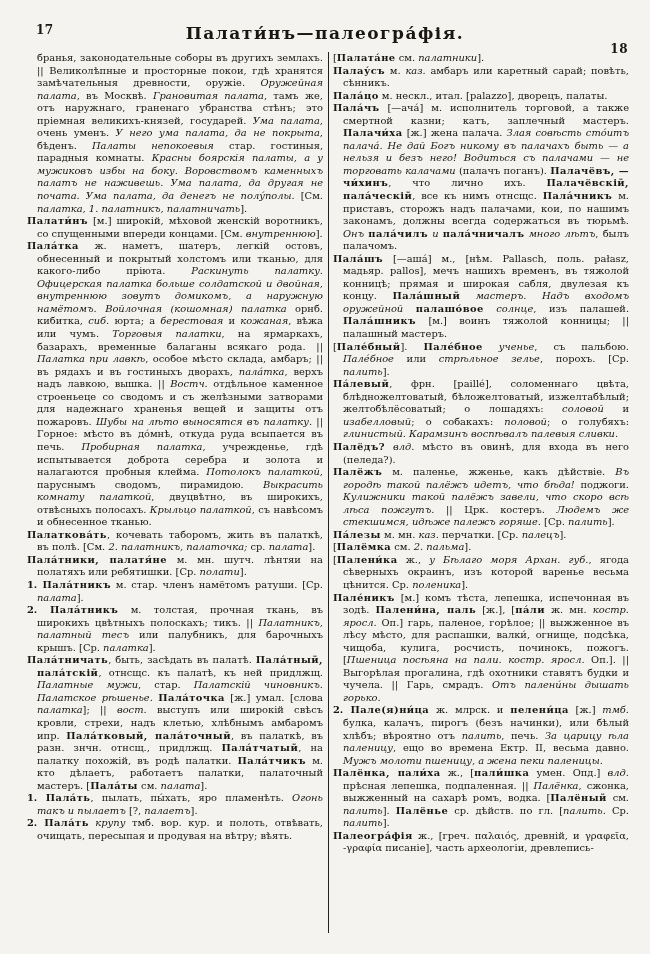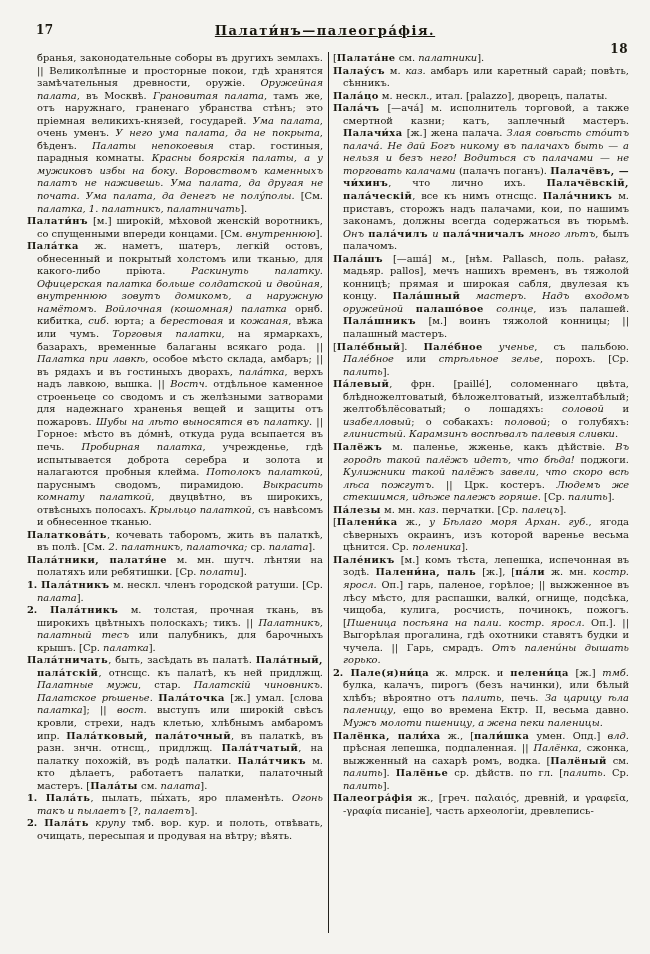--- a/index.html
+++ b/index.html
@@ -15,21 +15,21 @@
   .header{
     position:absolute;top:23px;left:0;right:0;height:16px;
   }
   .pageno{
     position:absolute;top:0;font-size:12px;font-weight:bold;letter-spacing:.5px;
   }
   .pageno-left{left:36px;}
   .pageno-right{right:22px;margin-top:19px;}
   .running-title{
     position:absolute;left:0;right:0;text-align:center;
-    font-size:13px;font-weight:bold;letter-spacing:1.5px;text-decoration:underline;
+    font-size:17px;font-weight:bold;letter-spacing:1.5px;
   }
   .cols{
     position:absolute;top:52px;left:27px;width:602px;bottom:12px;
     display:flex;
   }
   .col{
     width:296px;height:100%;overflow:hidden;
     font-size:9.9px;line-height:12.55px;text-align:justify;
     text-justify:inter-word;
   }
@@ -51,37 +51,39 @@
     <div class="running-title">Палати́нъ—палеогра́фія.</div>
     <span class="pageno pageno-right">18</span>
   </div>
   <div class="cols">
     <div class="col" id="col-left">
         <p class="entry cont"><span class="sg-n">бранья, законодательные соборы въ другихъ землахъ. || Великолѣпные и просторные покои, гдѣ хранятся замѣчательныя древности, оружіе. </span><span class="sg-i">Оружейная палата</span><span class="sg-n">, въ Москвѣ. </span><span class="sg-i">Грановитая палата</span><span class="sg-n">, тамъ же, отъ наружнаго, граненаго убранства стѣнъ; это пріемная великихъ-князей, государей. </span><span class="sg-i">Ума палата</span><span class="sg-n">, очень уменъ. </span><span class="sg-i">У него ума палата, да не покрыта</span><span class="sg-n">, бѣденъ. </span><span class="sg-i">Палаты непокоевыя</span><span class="sg-n"> стар. гостиныя, парадныя комнаты. </span><span class="sg-i">Красны боярскія палаты, а у мужиковъ избы на боку. Воровствомъ каменныхъ палатъ не наживешь. Ума палата, да другая не почата. Ума палата, да денегъ не полу́полы.</span><span class="sg-n"> [См. </span><span class="sg-i">палатка, 1. палатникъ, палатничать</span><span class="sg-n">].</span></p>
         <p class="entry"><span class="sg-h">Палати́нъ</span><span class="sg-n"> [м.] широкій, мѣховой женскій воротникъ, со спущенными впереди концами. [См. </span><span class="sg-i">внутреннюю</span><span class="sg-n">].</span></p>
         <p class="entry"><span class="sg-h">Пала́тка</span><span class="sg-n"> ж. наметъ, шатеръ, легкій остовъ, обнесенный и покрытый холстомъ или тканью, для какого-либо пріюта. </span><span class="sg-i">Раскинуть палатку. Офицерская палатка больше солдатской и двойная, внутреннюю зовутъ домикомъ, а наружную намётомъ. Войлочная (кошомная) палатка</span><span class="sg-n"> орнб. кибитка, </span><span class="sg-i">сиб.</span><span class="sg-n"> юрта; а </span><span class="sg-i">берестовая</span><span class="sg-n"> и </span><span class="sg-i">кожаная</span><span class="sg-n">, вѣжа или чумъ. </span><span class="sg-i">Торговыя палатки</span><span class="sg-n">, на ярмаркахъ, базарахъ, временные балаганы всякаго рода. || </span><span class="sg-i">Палатка при лавкѣ</span><span class="sg-n">, особое мѣсто склада, амбаръ; || въ рядахъ и въ гостиныхъ дворахъ, </span><span class="sg-i">пала́тка</span><span class="sg-n">, верхъ надъ лавкою, вышка. || </span><span class="sg-i">Востч.</span><span class="sg-n"> отдѣльное каменное строеньеце со сводомъ и съ желѣзными затворами для надежнаго храненья вещей и защиты отъ пожаровъ. </span><span class="sg-i">Шубы на лѣто выносятся въ палатку.</span><span class="sg-n"> || Горное: мѣсто въ до́мнѣ, откуда руда всыпается въ печь. </span><span class="sg-i">Пробирная палатка</span><span class="sg-n">, учрежденье, гдѣ испытывается доброта серебра и золота и налагаются пробныя клейма. </span><span class="sg-i">Потолокъ палаткой</span><span class="sg-n">, паруснымъ сводомъ, пирамидою. </span><span class="sg-i">Выкрасить комнату палаткой</span><span class="sg-n">, двуцвѣтно, въ широкихъ, отвѣсныхъ полосахъ. </span><span class="sg-i">Крыльцо палаткой</span><span class="sg-n">, съ навѣсомъ и обнесенное тканью.</span></p>
         <p class="entry"><span class="sg-h">Палаткова́ть</span><span class="sg-n">, кочевать таборомъ, жить въ палаткѣ, въ полѣ. [См. </span><span class="sg-i">2. палатникъ, палаточка;</span><span class="sg-n"> ср. </span><span class="sg-i">палата</span><span class="sg-n">].</span></p>
         <p class="entry"><span class="sg-h">Пала́тники, палатя́не</span><span class="sg-n"> м. мн. шутч. лѣнтяи на полатяхъ или ребятишки. [Ср. </span><span class="sg-i">полати</span><span class="sg-n">].</span></p>
-        <p class="entry"><span class="sg-b">1. </span><span class="sg-h">Пала́тникъ</span><span class="sg-n"> м. нескл. членъ городской ратуши. [Ср. </span><span class="sg-i">палата</span><span class="sg-n">].</span></p>
+        <p class="entry"><span class="sg-b">1. </span><span class="sg-h">Пала́тникъ</span><span class="sg-n"> м. стар. членъ намётомъ ратуши. [Ср. </span><span class="sg-i">палата</span><span class="sg-n">].</span></p>
         <p class="entry"><span class="sg-b">2. </span><span class="sg-h">Пала́тникъ</span><span class="sg-n"> м. толстая, прочная ткань, въ широкихъ цвѣтныхъ полоскахъ; тикъ. || </span><span class="sg-i">Палатникъ, палатный тесъ</span><span class="sg-n"> или палубникъ, для барочныхъ крышъ. [Ср. </span><span class="sg-i">палатка</span><span class="sg-n">].</span></p>
         <p class="entry"><span class="sg-h">Пала́тничать</span><span class="sg-n">, быть, засѣдать въ палатѣ. </span><span class="sg-h">Пала́тный, пала́тскій</span><span class="sg-n">, отнсщс. къ палатѣ, къ ней придлжщ. </span><span class="sg-i">Палатные мужи</span><span class="sg-n">, стар. </span><span class="sg-i">Палатскій чиновникъ. Палатское рѣшенье.</span><span class="sg-n"> </span><span class="sg-h">Пала́точка</span><span class="sg-n"> [ж.] умал. [слова </span><span class="sg-i">палатка</span><span class="sg-n">]; || </span><span class="sg-i">вост.</span><span class="sg-n"> выступъ или широкій свѣсъ кровли, стрехи, надъ клетью, хлѣбнымъ амбаромъ ипр. </span><span class="sg-h">Пала́тковый, пала́точный</span><span class="sg-n">, въ палаткѣ, въ разн. знчн. отнсщ., придлжщ. </span><span class="sg-h">Пала́тчатый</span><span class="sg-n">, на палатку похожій, въ родѣ палатки. </span><span class="sg-h">Пала́тчикъ</span><span class="sg-n"> м. кто дѣлаетъ, работаетъ палатки, палаточный мастеръ. [</span><span class="sg-h">Пала́ты</span><span class="sg-n"> см. </span><span class="sg-i">палата</span><span class="sg-n">].</span></p>
         <p class="entry"><span class="sg-b">1. </span><span class="sg-h">Пала́ть</span><span class="sg-n">, пылать, пы́хать, яро пламенѣть. </span><span class="sg-i">Огонь такъ и пылаетъ</span><span class="sg-n"> [?, </span><span class="sg-i">палаетъ</span><span class="sg-n">].</span></p>
         <p class="entry"><span class="sg-b">2. </span><span class="sg-h">Пала́ть</span><span class="sg-n"> </span><span class="sg-i">крупу</span><span class="sg-n"> тмб. вор. кур. и полоть, отвѣвать, очищать, пересыпая и продувая на вѣтру; вѣять.</span></p>
       </div>
     <div class="divider"></div>
     <div class="col" id="col-right">
         <p class="entry"><span class="sg-n">[</span><span class="sg-h">Палата́не</span><span class="sg-n"> см. </span><span class="sg-i">палатники</span><span class="sg-n">].</span></p>
         <p class="entry"><span class="sg-h">Палау́съ</span><span class="sg-n"> м. </span><span class="sg-i">каз.</span><span class="sg-n"> амбаръ или каретный сарай; повѣть, сѣнникъ.</span></p>
         <p class="entry"><span class="sg-h">Пала́цо</span><span class="sg-n"> м. нескл., итал. [palazzo], дворецъ, палаты.</span></p>
         <p class="entry"><span class="sg-h">Пала́чъ</span><span class="sg-n"> [—ача́] м. исполнитель торговой, а также смертной казни; катъ, заплечный мастеръ. </span><span class="sg-h">Палачи́ха</span><span class="sg-n"> [ж.] жена палача. </span><span class="sg-i">Злая совѣсть сто́итъ палача́. Не дай Богъ никому въ палачахъ быть — а нельзя и безъ него! Водиться съ палачами — не торговать калачами</span><span class="sg-n"> (палачъ поганъ). </span><span class="sg-h">Палачёвъ, —чи́хинъ</span><span class="sg-n">, что лично ихъ. </span><span class="sg-h">Палачёвскій, пала́ческій</span><span class="sg-n">, все къ нимъ отнсщс. </span><span class="sg-h">Пала́чникъ</span><span class="sg-n"> м. приставъ, сторожъ надъ палачами, кои, по нашимъ законамъ, должны всегда содержаться въ тюрьмѣ. </span><span class="sg-i">Онъ </span><span class="sg-h">пала́чилъ</span><span class="sg-i"> и </span><span class="sg-h">пала́чничалъ</span><span class="sg-i"> много лѣтъ</span><span class="sg-n">, былъ палачомъ.</span></p>
         <p class="entry"><span class="sg-h">Пала́шъ</span><span class="sg-n"> [—аша́] м., [нѣм. Pallasch, поль. pałasz, мадьяр. pallos], мечъ нашихъ временъ, въ тяжолой конницѣ; прямая и широкая сабля, двулезая къ концу. </span><span class="sg-h">Пала́шный</span><span class="sg-n"> </span><span class="sg-i">мастеръ. Надъ входомъ оружейной</span><span class="sg-n"> </span><span class="sg-h">палашо́вое</span><span class="sg-n"> </span><span class="sg-i">солнце</span><span class="sg-n">, изъ палашей. </span><span class="sg-h">Пала́шникъ</span><span class="sg-n"> [м.] воинъ тяжолой конницы; || палашный мастеръ.</span></p>
         <p class="entry"><span class="sg-n">[</span><span class="sg-h">Пале́бный</span><span class="sg-n">]. </span><span class="sg-h">Пале́бное</span><span class="sg-n"> </span><span class="sg-i">ученье</span><span class="sg-n">, съ пальбою. </span><span class="sg-i">Пале́бное</span><span class="sg-n"> или </span><span class="sg-i">стрѣльное зелье</span><span class="sg-n">, порохъ. [Ср. </span><span class="sg-i">палить</span><span class="sg-n">].</span></p>
         <p class="entry"><span class="sg-h">Па́левый</span><span class="sg-n">, фрн. [paillé], соломеннаго цвѣта, блѣдножелтоватый, бѣложелтоватый, изжелтабѣлый; желтобѣлёсоватый; о лошадяхъ: </span><span class="sg-i">соловой</span><span class="sg-n"> и </span><span class="sg-i">изабелловый</span><span class="sg-n">; о собакахъ: </span><span class="sg-i">половой</span><span class="sg-n">; о голубяхъ: </span><span class="sg-i">глинистый</span><span class="sg-n">. </span><span class="sg-i">Карамзинъ воспѣвалъ палевыя сливки.</span></p>
+        <p class="entry"><span class="sg-h">Палёдъ?</span><span class="sg-n"> </span><span class="sg-i">влд.</span><span class="sg-n"> мѣсто въ овинѣ, для входа въ него (пеледа?).</span></p>
         <p class="entry"><span class="sg-h">Палёжъ</span><span class="sg-n"> м. паленье, жженье, какъ дѣйствіе. </span><span class="sg-i">Въ городѣ такой палёжъ идетъ, что бѣда!</span><span class="sg-n"> поджоги. </span><span class="sg-i">Кулижники такой палёжъ завели, что скоро всѣ лѣса пожгутъ.</span><span class="sg-n"> || Црк. костеръ. </span><span class="sg-i">Людемъ же стекшимся, идѣже палежъ горяше.</span><span class="sg-n"> [Ср. </span><span class="sg-i">палить</span><span class="sg-n">].</span></p>
         <p class="entry"><span class="sg-h">Па́лезы</span><span class="sg-n"> м. мн. </span><span class="sg-i">каз.</span><span class="sg-n"> перчатки. [Ср. </span><span class="sg-i">палецъ</span><span class="sg-n">].</span></p>
+        <p class="entry"><span class="sg-n">[</span><span class="sg-h">Палёмка</span><span class="sg-n"> см. </span><span class="sg-i">2. пальма</span><span class="sg-n">].</span></p>
         <p class="entry"><span class="sg-n">[</span><span class="sg-h">Палени́ка</span><span class="sg-n"> ж., </span><span class="sg-i">у Бѣлаго моря Архан. губ.</span><span class="sg-n">, ягода сѣверныхъ окраинъ, изъ которой варенье весьма цѣнится. Ср. </span><span class="sg-i">поленика</span><span class="sg-n">].</span></p>
         <p class="entry"><span class="sg-h">Пале́никъ</span><span class="sg-n"> [м.] комъ тѣста, лепешка, испечонная въ зодѣ. </span><span class="sg-h">Палени́на, паль</span><span class="sg-n"> [ж.], [</span><span class="sg-h">па́ли</span><span class="sg-n"> ж. мн. </span><span class="sg-i">костр. яросл.</span><span class="sg-n"> Оп.] гарь, паленое, горѣлое; || выжженное въ лѣсу мѣсто, для распашки, валки́, огнище, подсѣка, чищоба, кулига, росчисть, починокъ, пожогъ. [</span><span class="sg-i">Пшеница посѣяна на пали. костр. яросл.</span><span class="sg-n"> Оп.]. || Выгорѣлая прогалина, гдѣ охотники ставятъ будки и чучела. || Гарь, смрадъ. </span><span class="sg-i">Отъ палени́ны дышать горько.</span></p>
         <p class="entry"><span class="sg-b">2. </span><span class="sg-h">Пале(я)ни́ца</span><span class="sg-n"> ж. млрск. и </span><span class="sg-h">пелени́ца</span><span class="sg-n"> [ж.] </span><span class="sg-i">тмб.</span><span class="sg-n"> булка, калачъ, пирогъ (безъ начинки), или бѣлый хлѣбъ; вѣроятно отъ </span><span class="sg-i">палить</span><span class="sg-n">, печь. </span><span class="sg-i">За царицу ѣла паленицу</span><span class="sg-n">, ещо во времена Ектр. II, весьма давно. </span><span class="sg-i">Мужъ молоти пшеницу, а жена пеки паленицы.</span></p>
         <p class="entry"><span class="sg-h">Палёнка, пали́ха</span><span class="sg-n"> ж., [</span><span class="sg-h">пали́шка</span><span class="sg-n"> умен. Опд.] </span><span class="sg-i">влд.</span><span class="sg-n"> прѣсная лепешка, подпаленная. || </span><span class="sg-i">Палёнка</span><span class="sg-n">, сжонка, выжженный на сахарѣ ромъ, водка. [</span><span class="sg-h">Палёный</span><span class="sg-n"> см. </span><span class="sg-i">палить</span><span class="sg-n">]. </span><span class="sg-h">Палёнье</span><span class="sg-n"> ср. дѣйств. по гл. [</span><span class="sg-i">палить</span><span class="sg-n">. Ср. </span><span class="sg-i">палить</span><span class="sg-n">].</span></p>
         <p class="entry"><span class="sg-h">Палеогра́фія</span><span class="sg-n"> ж., [греч. παλαιός, древній, и γραφεῖα, -γραφία писаніе], часть археологіи, древлепись-</span></p>
       </div>
   </div>
 </div>
 
 </body></html>

